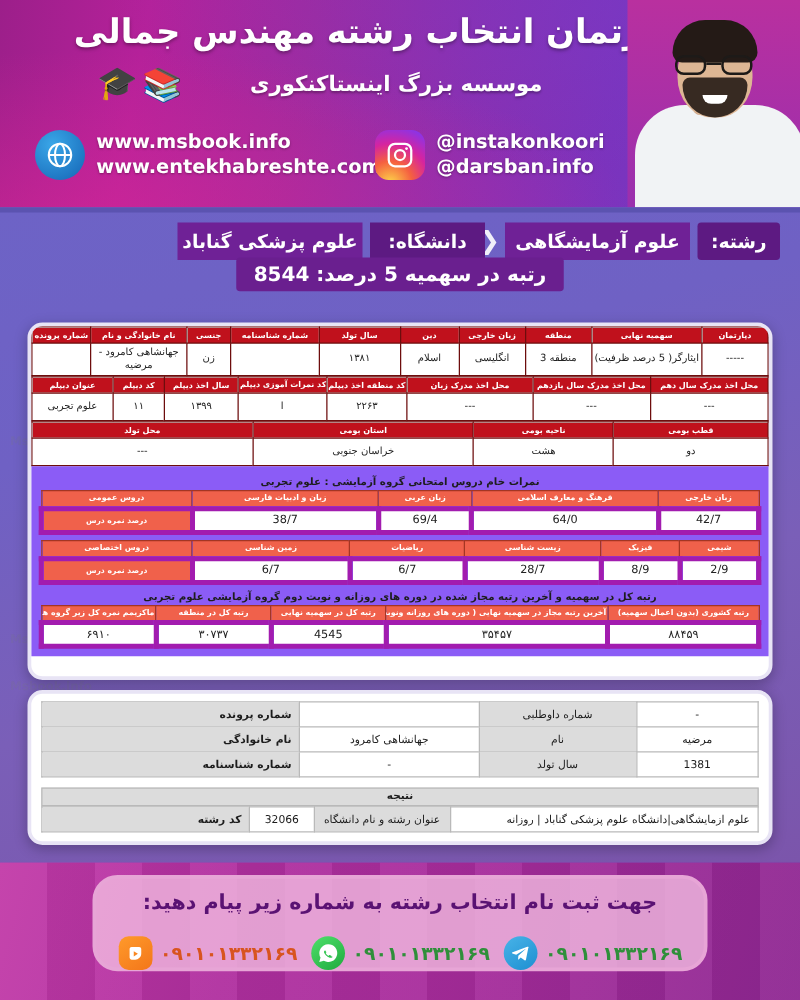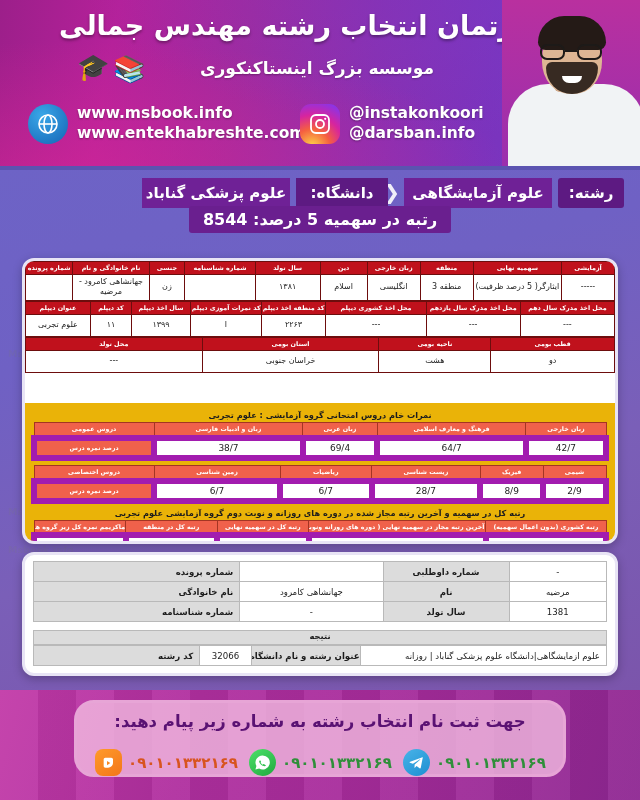--- a/index.html
+++ b/index.html
@@ -123,30 +123,30 @@
     padding:3px 8px 2px 0;
   }
   .sect-title.c{ text-align:center; padding-right:0; }
 
   table{ border-collapse:collapse; width:100%; direction:rtl; table-layout:fixed; }
   td,th{ border:1px solid #6d0d0d; font-size:7.4px; padding:2px 1px; text-align:center;
          overflow:hidden; white-space:nowrap; }
   .t-red th{ background:#c0111c; color:#fff; font-weight:bold; font-size:6.4px; line-height:1.25; }
   .t-red td{ background:#fff; color:#222; height:22px; font-size:8px; line-height:1.3; white-space:normal; }
 
-  .scores-zone{ background:#eab308; padding:4px 6px 6px;margin-top:30px; }
+  .scores-zone{ background:#8b5cf6; padding:4px 6px 6px; }
   .t-sal th{ background:#f0614b; color:#fff; font-weight:bold; font-size:6.3px; border:1px solid #a43523; line-height:1.25; }
-  .t-sal td{ background:#fff; color:#222; font-size:9px; border:6px solid #a21caf; height:19px; }
+  .t-sal td{ background:#fff; color:#222; font-size:9px; border:4px solid #a21caf; height:19px; }
   .t-sal td.rowlab{ background:#f0614b; color:#fff; font-weight:bold; font-size:6.1px; }
 
   
   .t-grey td{ border:1px solid #b9b9b9; height:20px; font-size:8.6px; }
   .t-grey td.lab{ background:#dcdcdc; font-weight:bold; text-align:right; padding-right:6px; color:#1c1c1c; }
   .t-grey td.val{ background:#fff; text-align:center; color:#1c1c1c; }
-  .t-grey td.lab2{ background:#dcdcdc; font-weight:bold; color:#1c1c1c; }
+  .t-grey td.lab2{ background:#dcdcdc; font-weight:normal; color:#1c1c1c; }
   .res-head{ background:#dcdcdc; font-weight:bold; font-size:8.4px; text-align:center; border:1px solid #b9b9b9; height:15px; color:#1c1c1c; }
 
   
   .wm{ position:absolute; color:rgba(120,120,130,.20); font-size:9.5px; font-weight:bold;
        pointer-events:none; white-space:nowrap; }
 
   
   .footer{
     position:absolute; top:690px; left:0; width:640px; height:110px;
     background:linear-gradient(105deg,#c23aa8 0%, #b02f9f 30%, #a82c9c 55%, #8e2792 100%);
@@ -252,21 +252,21 @@
 
     <span class="wm" style="left:8px; top:378px;">Msbook.info</span>
     <span class="wm" style="left:8px; top:182px;">Msbook.info</span>
     <span class="wm" style="left:8px; top:340px;">Msbook.info</span>
 
     <div class="card">
 
       <table class="t-red">
         <tbody>
             <tr>
-          <th style="width:9%">آزمایشی</th>
+          <th style="width:9%">دپارتمان</th>
           <th style="width:15%">سهمیه نهایی</th>
           <th style="width:9%">منطقه</th>
           <th style="width:9%">زبان خارجی</th>
           <th style="width:8%">دین</th>
           <th style="width:11%">سال تولد</th>
           <th style="width:12%">شماره شناسنامه</th>
           <th style="width:6%">جنسی</th>
           <th style="width:13%">نام خانوادگی و نام</th>
           <th style="width:8%">شماره پرونده</th>
         </tr>
@@ -283,21 +283,21 @@
           <td></td>
         </tr>
       </tbody>
         </table>
 
       <table class="t-red">
         <tbody>
             <tr>
           <th style="width:16%">محل اخذ مدرک سال دهم</th>
           <th style="width:16%">محل اخذ مدرک سال یازدهم</th>
-          <th style="width:17%">محل اخذ کشوری دیپلم</th>
+          <th style="width:17%">محل اخذ مدرک زبان</th>
           <th style="width:11%">کد منطقه اخذ دیپلم</th>
           <th style="width:12%">کد نمرات آموزی دیپلم</th>
           <th style="width:10%">سال اخذ دیپلم</th>
           <th style="width:7%">کد دیپلم</th>
           <th style="width:11%">عنوان دیپلم</th>
         </tr>
         <tr>
           <td>---</td>
           <td>---</td>
           <td>---</td>
@@ -334,21 +334,21 @@
           <tbody>
               <tr>
             <th style="width:14%">زبان خارجی</th>
             <th style="width:26%">فرهنگ و معارف اسلامی</th>
             <th style="width:13%">زبان عربی</th>
             <th style="width:26%">زبان و ادبیات فارسی</th>
             <th style="width:21%">دروس عمومی</th>
           </tr>
           <tr>
             <td>42/7</td>
-            <td>64/7</td>
+            <td>64/0</td>
             <td>69/4</td>
             <td>38/7</td>
             <td class="rowlab">درصد نمره درس</td>
           </tr>
         </tbody>
           </table>
 
         <table class="t-sal" style="margin-top:4px">
           <tbody>
               <tr>

